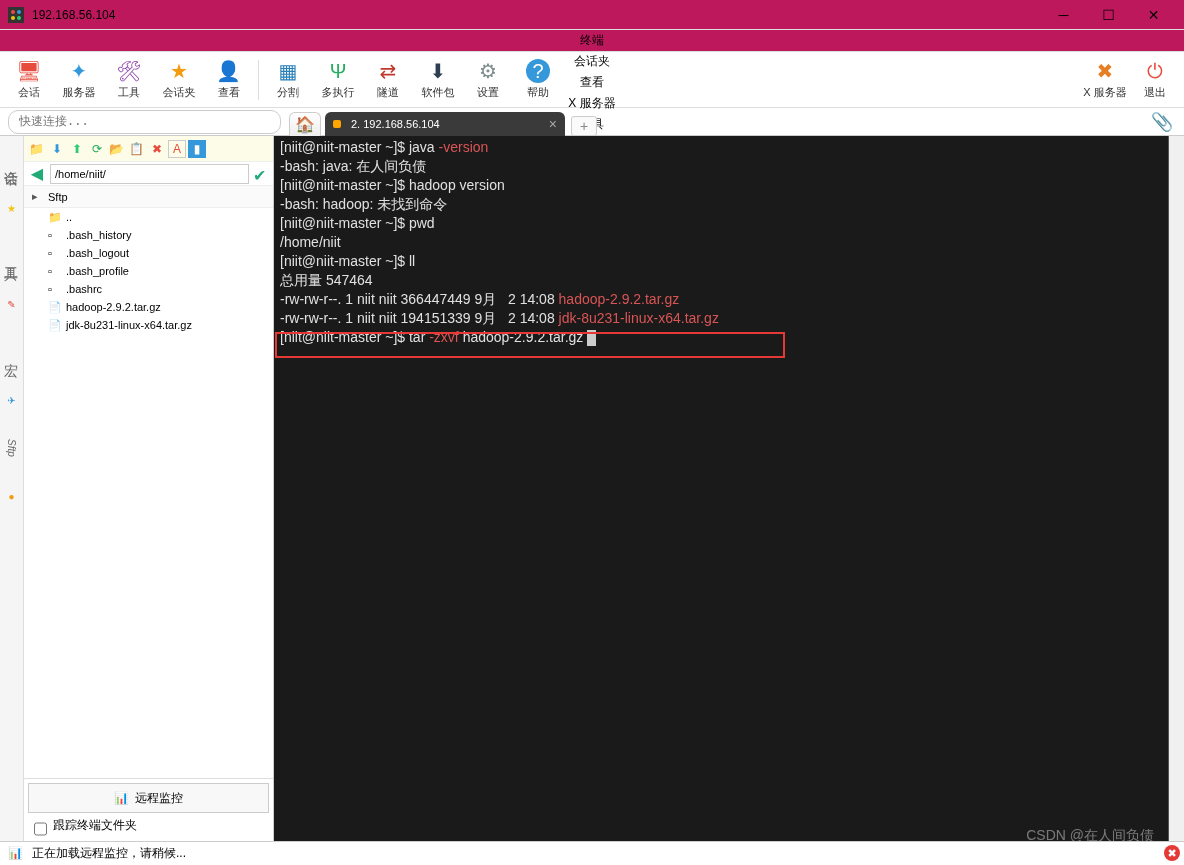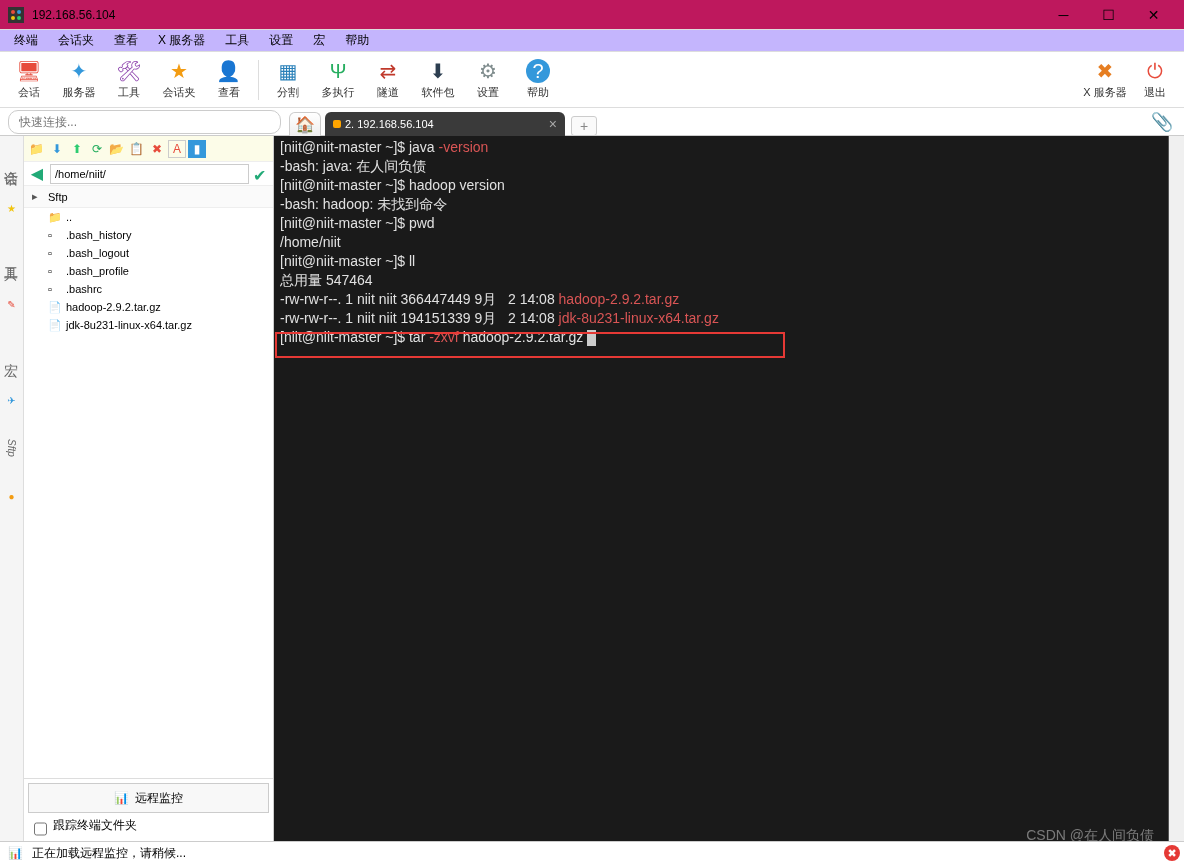--- a/index.html
+++ b/index.html
@@ -6,36 +6,36 @@
 body { width: 1184px; height: 865px; background: #f0f0f0; overflow: hidden; position: relative; }
 
 
 .titlebar { height: 30px; background: #be185d; display: flex; align-items: center; padding: 0 8px; border-bottom: 1px solid #ddd; }
 .titlebar .app-icon { width: 16px; height: 16px; margin-right: 8px; display:inline-block;}
 .titlebar .title { font-size: 12px; flex: 1; }
 .titlebar .win-btns { display: flex; gap: 0; }
 .titlebar .win-btn { width: 45px; height: 30px; display: flex; align-items: center; justify-content: center; font-size: 14px; cursor: pointer; }
 
 
-.menubar { height: 22px; background: #c4b5fd; display: flex; align-items: center; padding: 0 4px; font-size: 12px; border-bottom: 1px solid #ddd; }
+.menubar { height: 22px; background: #be185d; display: flex; align-items: center; padding: 0 4px; font-size: 12px; border-bottom: 1px solid #ddd; flex-direction: column; }
 .menubar .menu-item { padding: 2px 10px; cursor: pointer; }
 
 
 .toolbar { height: 56px; background: #fff; display: flex; align-items: center; padding: 2px 4px; border-bottom: 1px solid #ddd; }
 .tool-btn { display: flex; flex-direction: column; align-items: center; justify-content: center; width: 50px; height: 52px; cursor: pointer; font-size: 11px; color: #333; }
 .tool-btn .ico { width: 24px; height: 24px; margin-bottom: 2px; display:flex; align-items:center; justify-content:center; font-size:20px;}
 .tool-sep { width: 1px; height: 40px; background: #ddd; margin: 0 4px; }
 .tool-btn.right { margin-left: auto; }
 
 
 .quickrow { height: 28px; display: flex; align-items: center; background: #fff; border-bottom: 1px solid #ccc; }
-.quick-input { flex: 0 0 273px; height: 24px; margin: 2px 0 2px 8px; border: 1px solid #ccc; border-radius: 10px; padding: 0 10px; font-size: 12px; outline: none; }
+.quick-input { flex: 0 0 273px; height: 24px; margin: 2px 0 2px 8px; border: 1px solid #ccc; border-radius: 10px; padding: 0 10px; font-size: 12px; outline: none; font-family: Liberation Mono, monospace; }
 .tabs { display: flex; align-items: flex-end; height: 28px; margin-left: 8px; }
 .tab-home { width: 32px; height: 24px; background: linear-gradient(#fff,#eee); border: 1px solid #ccc; border-bottom: none; border-radius: 6px 6px 0 0; display:flex; align-items:center; justify-content:center; margin-right:4px;}
-.tab-active { height: 24px; background: #3a3a3a; color: #fff; display: flex; align-items: center; padding: 0 8px; border-radius: 6px 6px 0 0; font-size: 11px; gap:4px; min-width: 240px;}
+.tab-active { height: 24px; background: #3a3a3a; color: #fff; display: flex; align-items: center; padding: 0 8px; border-radius: 6px 6px 0 0; font-size: 11px; gap:10px; min-width: 240px;}
 .tab-active .dot { width:8px; height:8px; background:#ffa500; border-radius:2px;}
 .tab-close { margin-left: auto; font-size: 14px; color:#aaa; cursor:pointer;}
 .tab-plus { width: 26px; height: 20px; border: 1px solid #ccc; border-radius: 3px; margin-left: 6px; display:flex; align-items:center; justify-content:center; color:#888; font-size:14px; background:#fafafa;}
 .clip-icon { margin-left:auto; margin-right:10px; color:#4a90d9; font-size:18px;}
 
 
 .main { display: flex; height: calc(100% - 30px - 22px - 56px - 28px - 24px); }
 
 
 .sidestrip { width: 24px; background: #f5f5f5; border-right: 1px solid #ddd; display: flex; flex-direction: column; align-items: center; padding-top: 4px; gap: 8px; }

